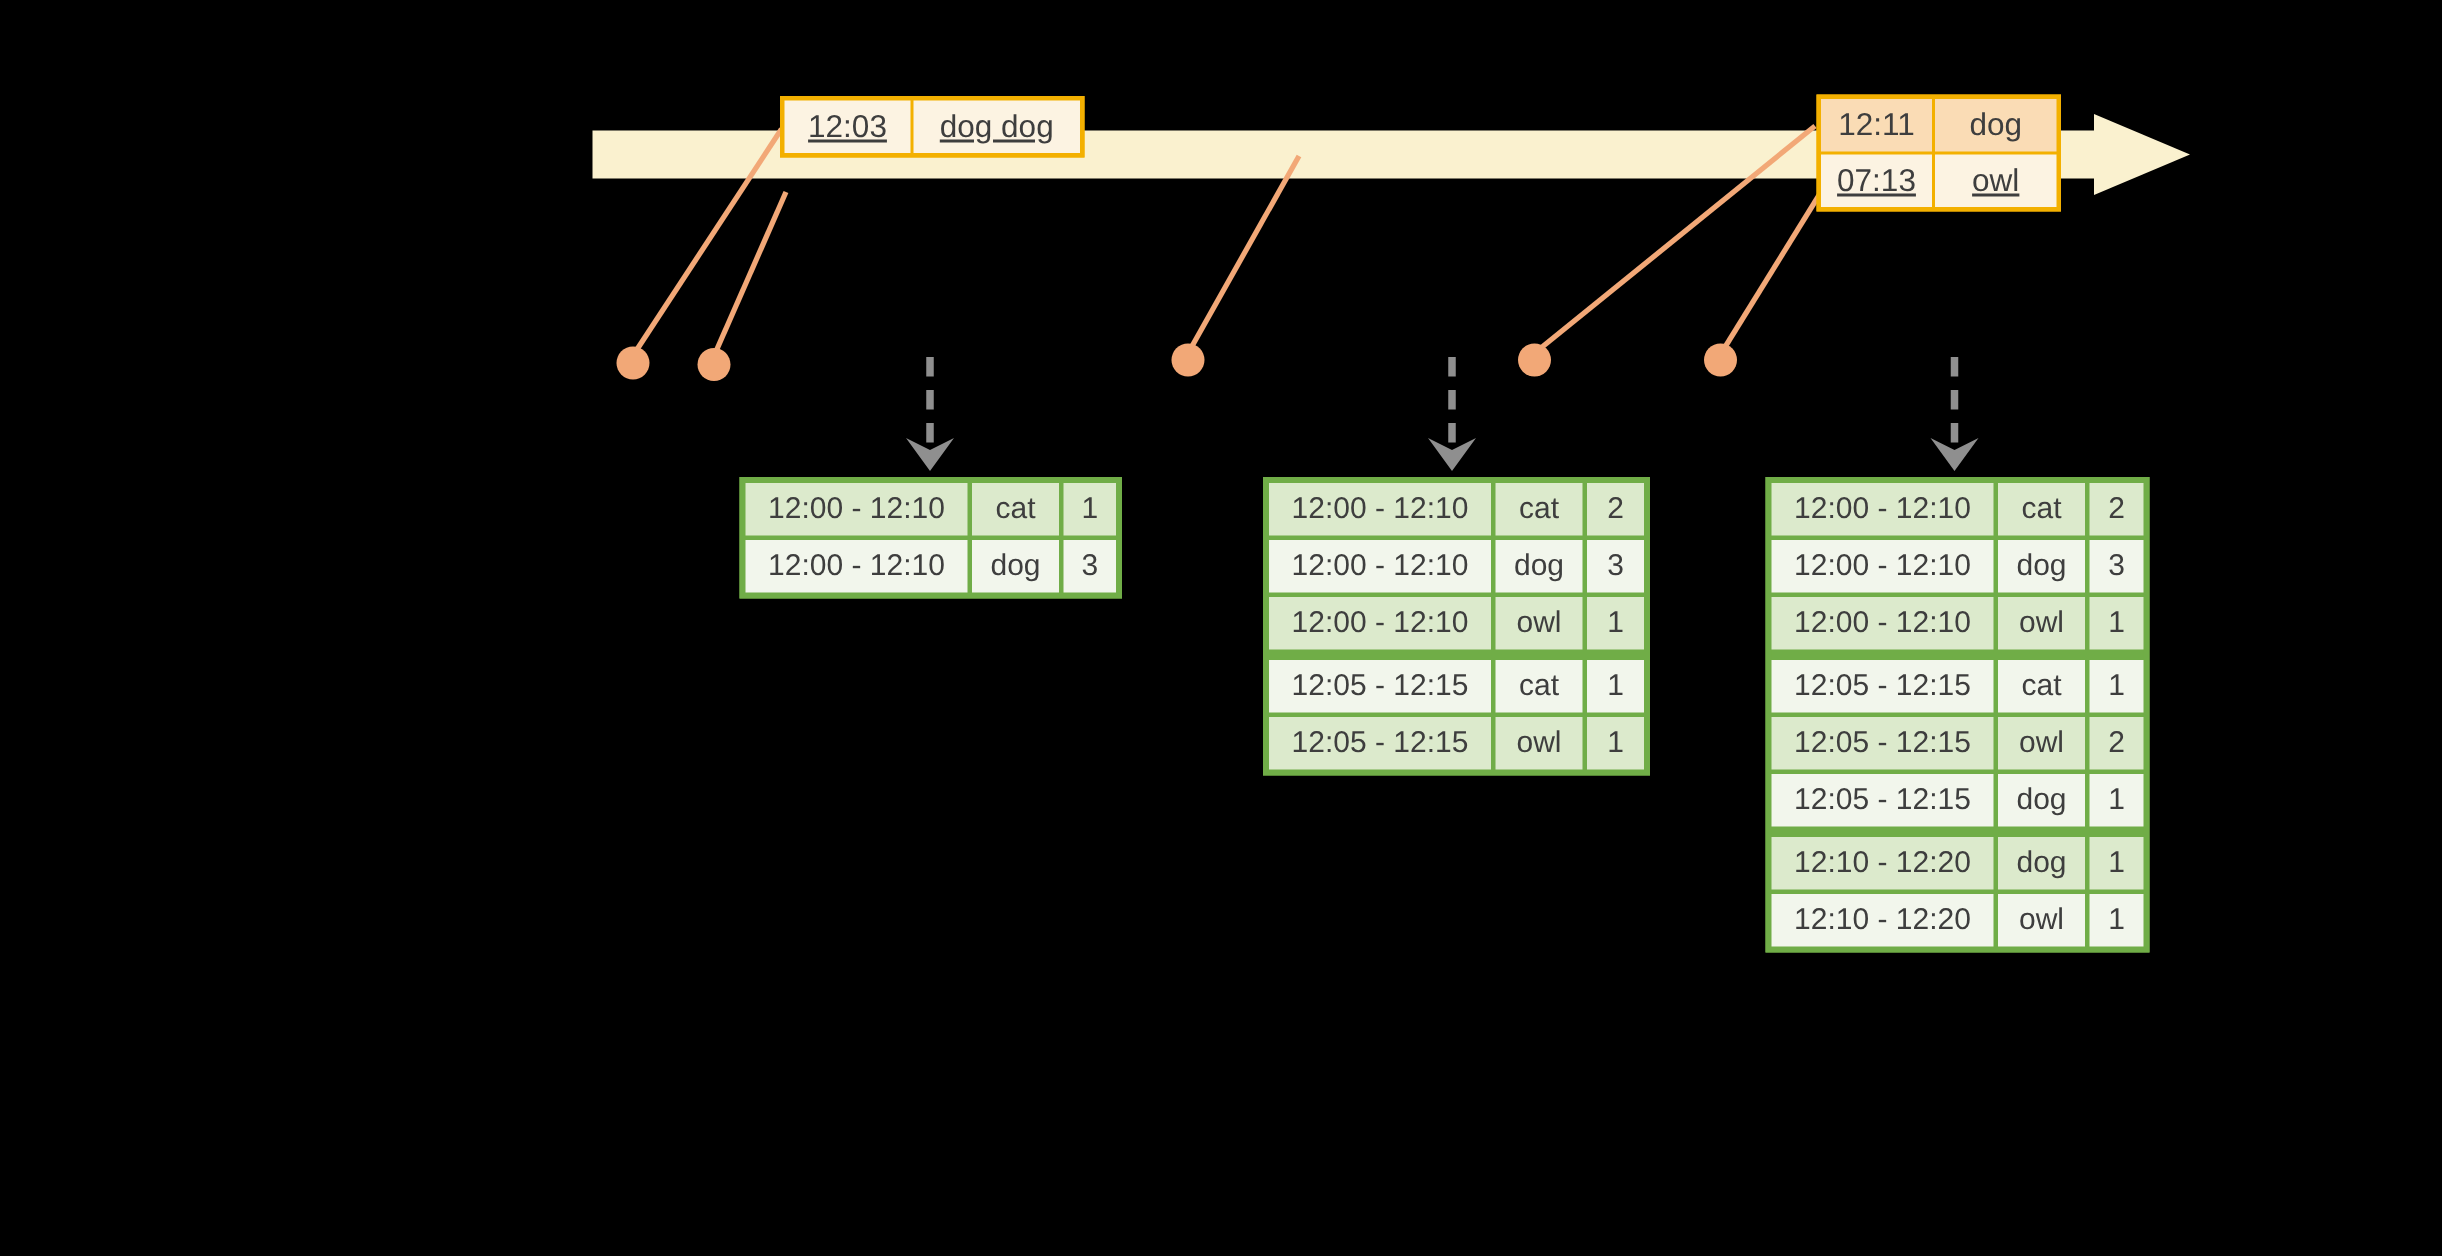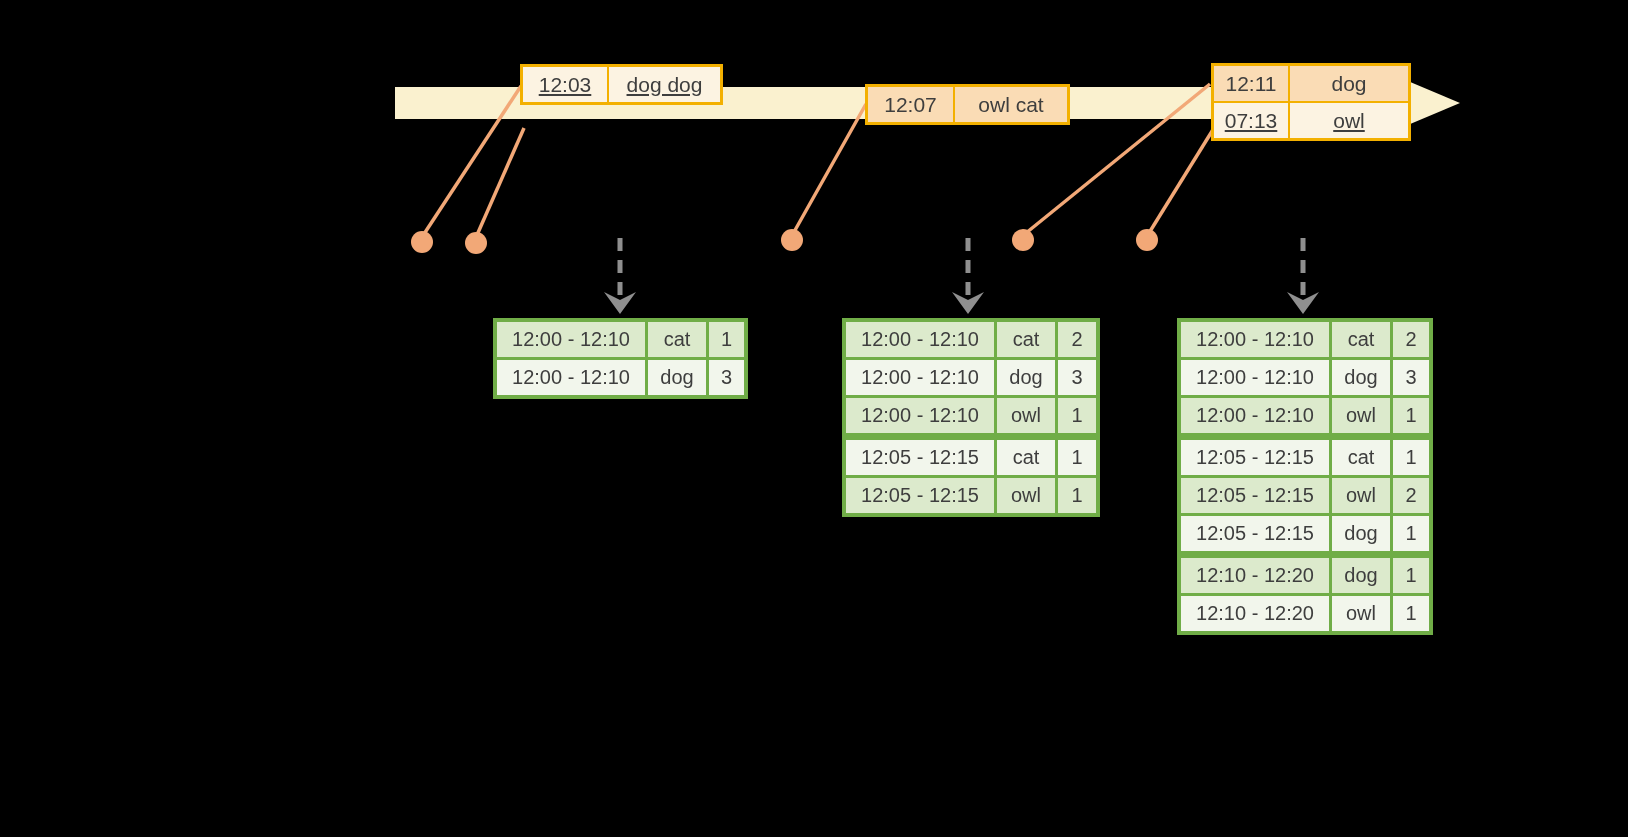--- a/index.html
+++ b/index.html
@@ -111,27 +111,21 @@
     <line x1="1303" y1="238" x2="1303" y2="296" style="stroke:var(--arrow-gray);stroke-width:5;stroke-dasharray:13 9"></line>
     <path d="M1287,292 L1303,314 L1319,292 L1303,300 Z" style="fill:var(--arrow-gray)"></path>
   </svg>
 
   <div class="event-table" style="left:520px; top:64px; width:203px; --tcol:84px">
       <div class="event-row">
         <div class="cell row-b">12:03</div>
         <div class="cell row-b">dog dog</div>
       </div>
     </div>
-  <div class="event-table" style="left:865px; top:84px; width:205px; --tcol:85px">
-      <div class="event-row">
-        <div class="cell row-a">12:07</div>
-        <div class="cell row-a">owl cat</div>
-      </div>
-    </div>
-  <div class="event-table" style="left:1211px; top:63px; width:200px; --tcol:74px">
+  <div class="event-table" style="left:1211px; top:63px; width:163px; --tcol:74px">
       <div class="event-row">
         <div class="cell row-a">12:11</div>
         <div class="cell row-a">dog</div>
       </div>
       <div class="event-row">
         <div class="cell row-b">07:13</div>
         <div class="cell row-b">owl</div>
       </div>
     </div>
 

